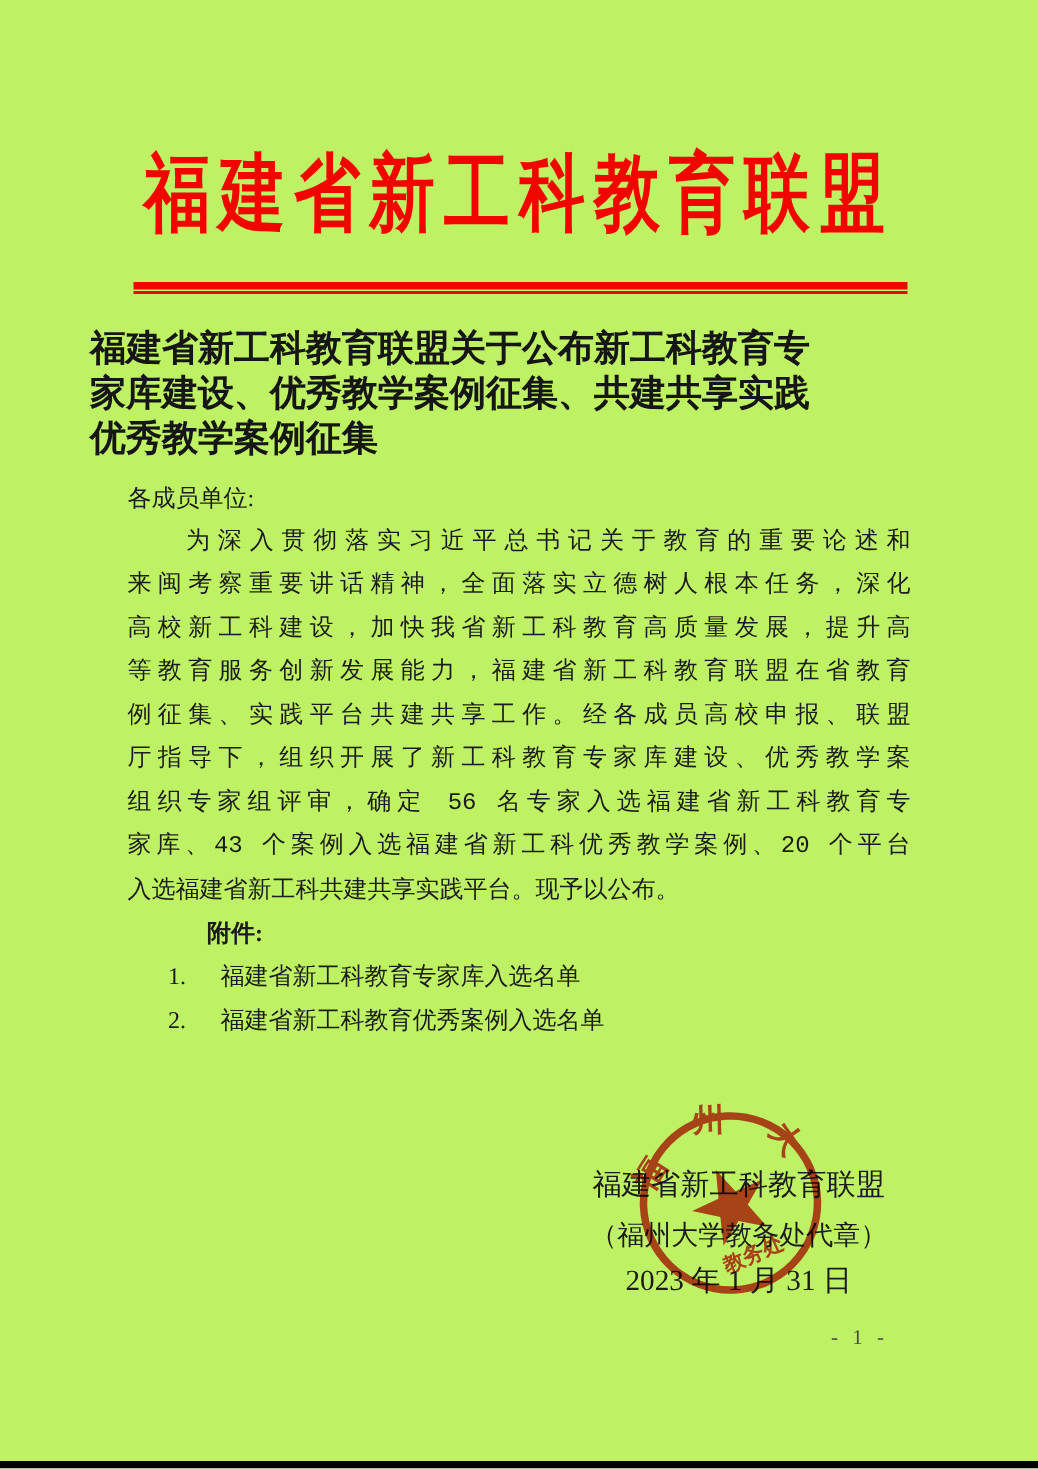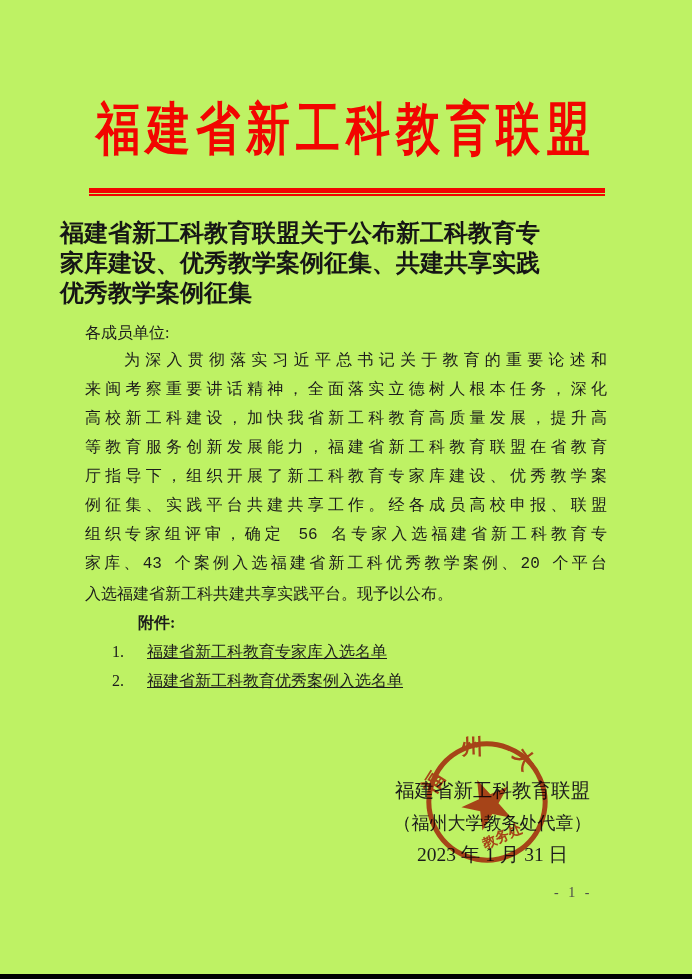--- a/index.html
+++ b/index.html
@@ -55,21 +55,21 @@
     position: absolute;
     top: 318px; left: 85px; width: 522px;
     font-size: 16px;
     line-height: 29px;
     color: #1c1c1c;
   }
   .line { width: 100%; }
   .jline { text-align: justify; text-align-last: justify; font-family: Liberation Mono, monospace; }
   .indent-first { padding-left: 39px; }
   .attach-label { padding-left: 53px; font-weight: bold; }
-  .attach-item { padding-left: 27px; text-decoration: underline; }
+  .attach-item { padding-left: 27px; }
   .attach-item .num { display: inline-block; width: 35px; }
 
   
   .signature {
     position: absolute;
     top: 775px; left: 385px; width: 215px;
     text-align: center;
     font-size: 19.5px;
     line-height: 32px;
     white-space: nowrap;
@@ -118,22 +118,22 @@
     <div class="line">优秀教学案例征集</div>
   </div>
 
   <div class="body-text">
     <div class="line">各成员单位:</div>
 
     <div class="line jline indent-first">为深入贯彻落实习近平总书记关于教育的重要论述和</div>
     <div class="line jline">来闽考察重要讲话精神，全面落实立德树人根本任务，深化</div>
     <div class="line jline">高校新工科建设，加快我省新工科教育高质量发展，提升高</div>
     <div class="line jline">等教育服务创新发展能力，福建省新工科教育联盟在省教育</div>
+    <div class="line jline">例征集、实践平台共建共享工作。经各成员高校申报、联盟</div>
     <div class="line jline">厅指导下，组织开展了新工科教育专家库建设、优秀教学案</div>
-    <div class="line jline">例征集、实践平台共建共享工作。经各成员高校申报、联盟</div>
     <div class="line jline">组织专家组评审，确定 56 名专家入选福建省新工科教育专</div>
     <div class="line jline">家库、43 个案例入选福建省新工科优秀教学案例、20 个平台</div>
     <div class="line">入选福建省新工科共建共享实践平台。现予以公布。</div>
 
     <div class="line attach-label">附件:</div>
 
     <div class="line attach-item">
       <span class="num">1.</span><span>福建省新工科教育专家库入选名单</span>
     </div>
     <div class="line attach-item">

